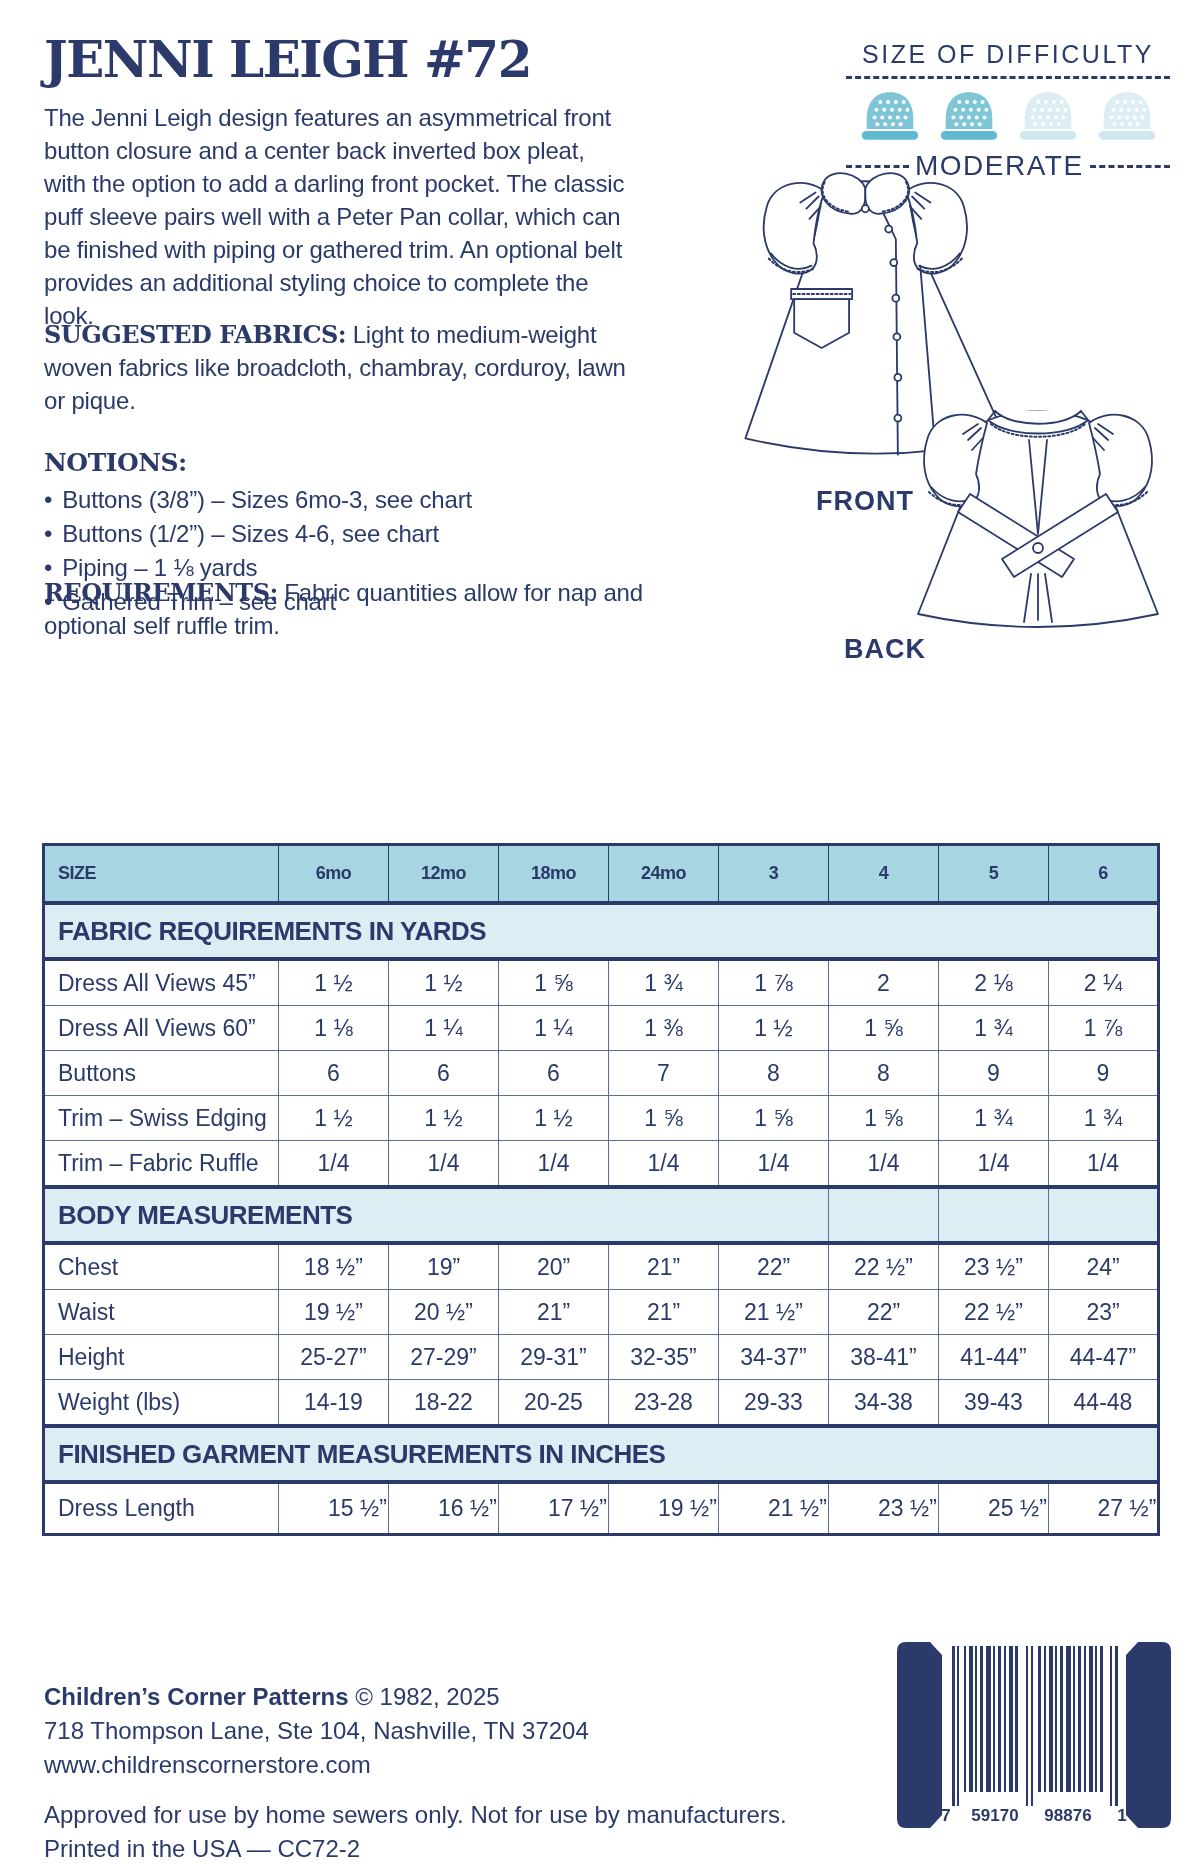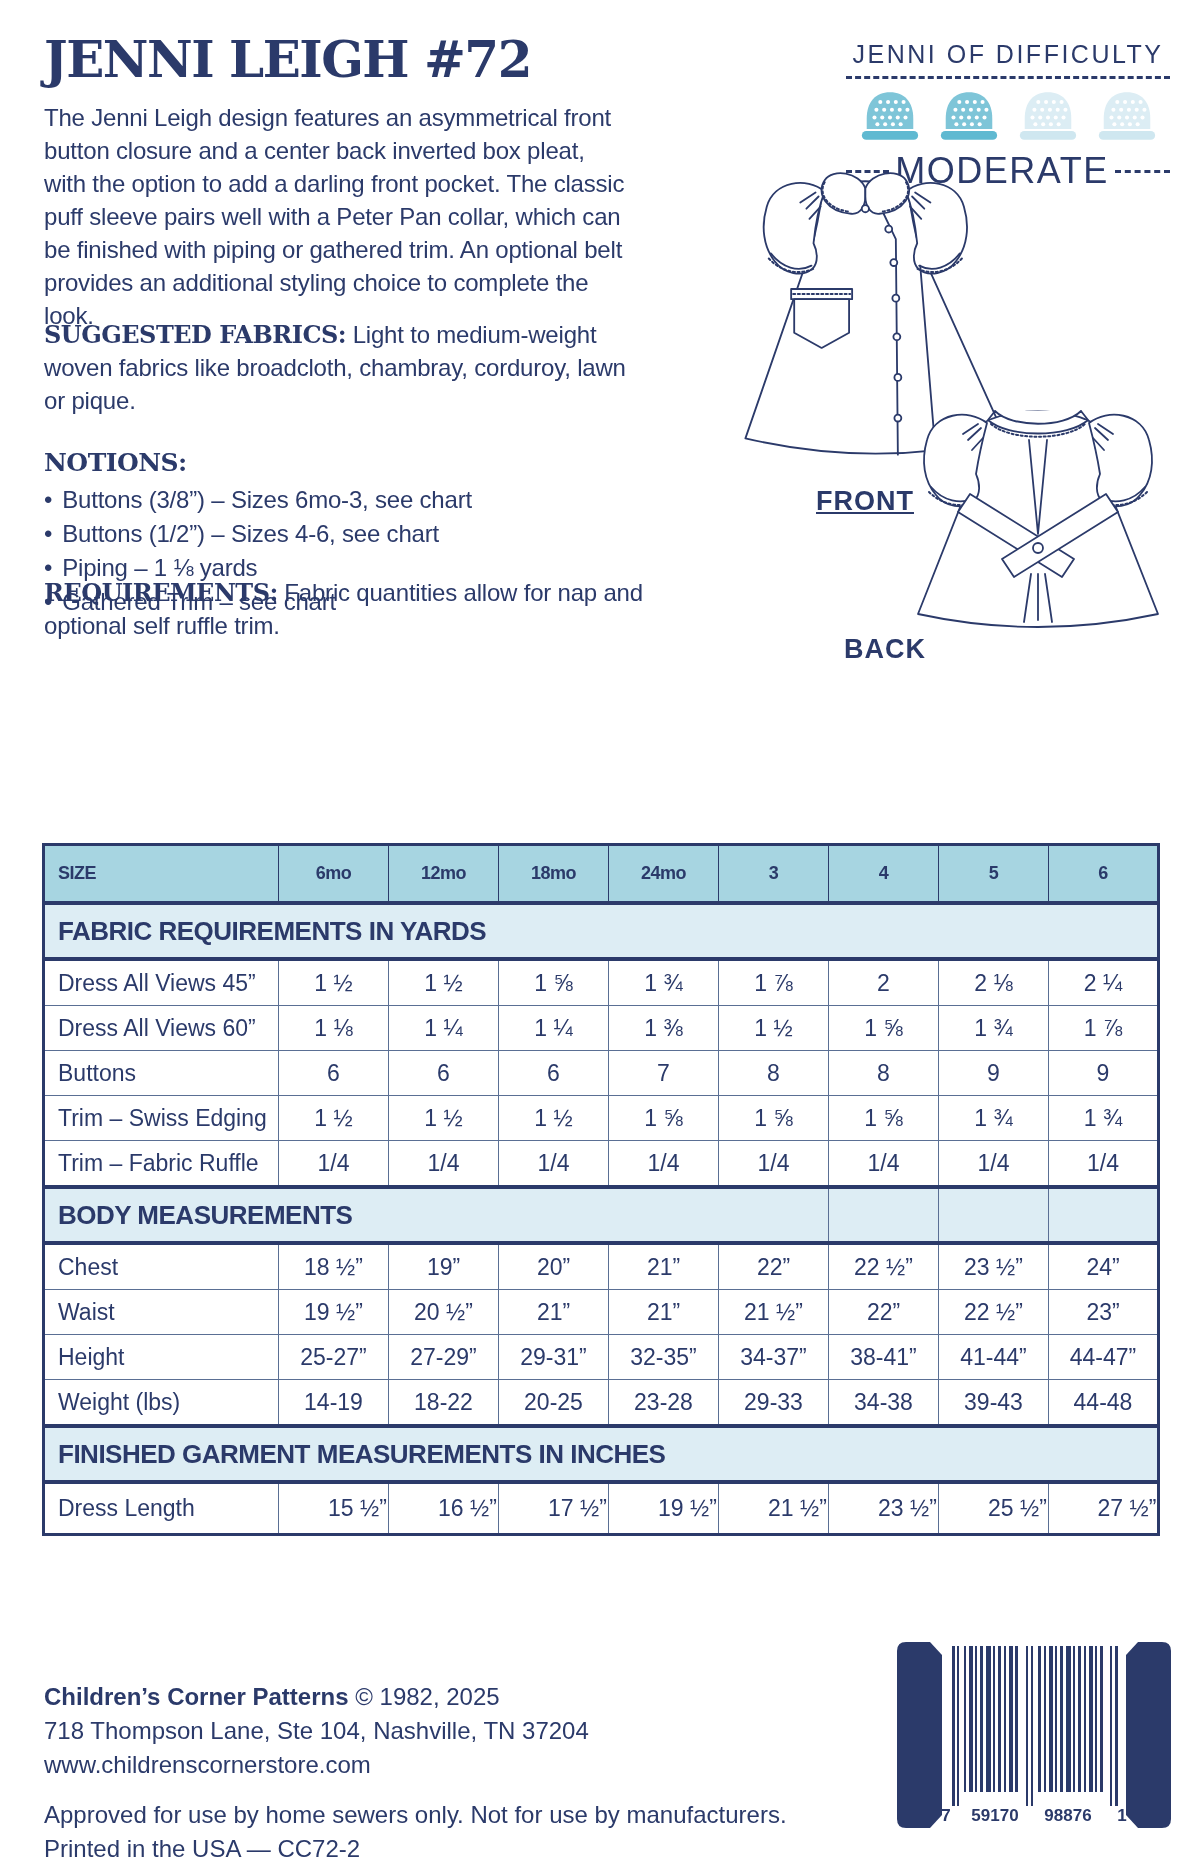--- a/index.html
+++ b/index.html
@@ -24,30 +24,30 @@
   #diff-heading{font-size:25px;letter-spacing:2.5px;white-space:nowrap;}
   #diff-rule{border-bottom:3px dashed #2b3a6a;margin:7px 0 10px 0;height:0;}
   #thimbles{display:flex;justify-content:center;gap:15px;align-items:flex-end;}
   .thimble{width:64px;height:53px;}
   .th-on .dome{fill:#7ec5d8;}  .th-on .base{fill:#5fb9d1;}
   .th-off .dome{fill:#dcedf4;} .th-off .base{fill:#cfe7f0;}
   .thimble .dot{fill:#ffffff;}
   #diff-level{display:flex;align-items:center;margin-top:8px;}
   #diff-level .dash{border-top:3px dashed #2b3a6a;height:0;}
   #diff-level .d1{width:72px;} #diff-level .d2{width:92px;}
-  #diff-level .lvl{font-size:36px;letter-spacing:1.5px;padding:0 6px;white-space:nowrap;}
+  #diff-level .lvl{font-size:28px;letter-spacing:1.5px;padding:0 6px;white-space:nowrap;}
   
   .illo path,.illo circle{stroke:#2b3a6a;stroke-width:1.8;fill:#fff;
        stroke-linejoin:round;stroke-linecap:round;}
   .illo .ln{fill:none;}
   .illo .thin{stroke-width:1.2;fill:none;}
   .illo .ruf{stroke-dasharray:2 2.6;stroke-width:2;fill:none;}
   .view-label{font-weight:700;font-size:27px;letter-spacing:1px;text-align:center;}
   #front-illo{left:735px;top:166px;}
-  #front-label{left:800px;top:486px;width:130px;text-decoration:underline;}
+  #front-label{left:800px;top:486px;width:130px;}
   #back-illo{left:888px;top:396px;}
   #back-label{left:820px;top:634px;width:130px;}
   
   #size-chart{position:absolute;left:42px;top:843px;width:1118px;border-collapse:collapse;
       table-layout:fixed;background:#fff;border:3px solid #2b3a6a;}
   #size-chart th{background:#a7d5e1;font-weight:700;font-size:18px;letter-spacing:-0.5px;
       border:1px solid #2b3a6a;border-bottom:4px solid #2b3a6a;height:55px;text-align:center;
       padding:0;}
   #size-chart th.lab{text-align:left;padding-left:13px;}
   #size-chart tr.srow td{background:#ddedf4;font-weight:700;font-size:26px;letter-spacing:-0.5px;
@@ -70,21 +70,21 @@
 </head>
 <body>
 
 <div id="page">
 
   <h1 id="title" class="abs">JENNI LEIGH #72</h1>
 
   <p id="intro" class="abs copy">The Jenni Leigh design features an asymmetrical front button closure and a center back inverted box pleat, with the option to add a darling front pocket. The classic puff sleeve pairs well with a Peter Pan collar, which can be finished with piping or gathered trim. An optional belt provides an additional styling choice to complete the look.</p>
 
   <div id="difficulty" class="abs">
-    <div id="diff-heading">JENNI OF DIFFICULTY</div>
+    <div id="diff-heading">SIZE OF DIFFICULTY</div>
     <div id="diff-rule"></div>
     <div id="thimbles">
       <svg class="thimble th-on" viewBox="0 0 66 54">
         <path class="dome" d="M33,3 C18,3 9,13 9,30 L9,41 L57,41 L57,30 C57,13 48,3 33,3 Z"></path>
         <rect class="base" x="4" y="43" width="58" height="9" rx="4.5"></rect>
         <circle class="dot" cx="23" cy="13" r="2.1"></circle>
           <circle class="dot" cx="31" cy="13" r="2.1"></circle>
           <circle class="dot" cx="39" cy="13" r="2.1"></circle>
           <circle class="dot" cx="47" cy="13" r="2.1"></circle>
         <circle class="dot" cx="19" cy="21" r="2.1"></circle>

